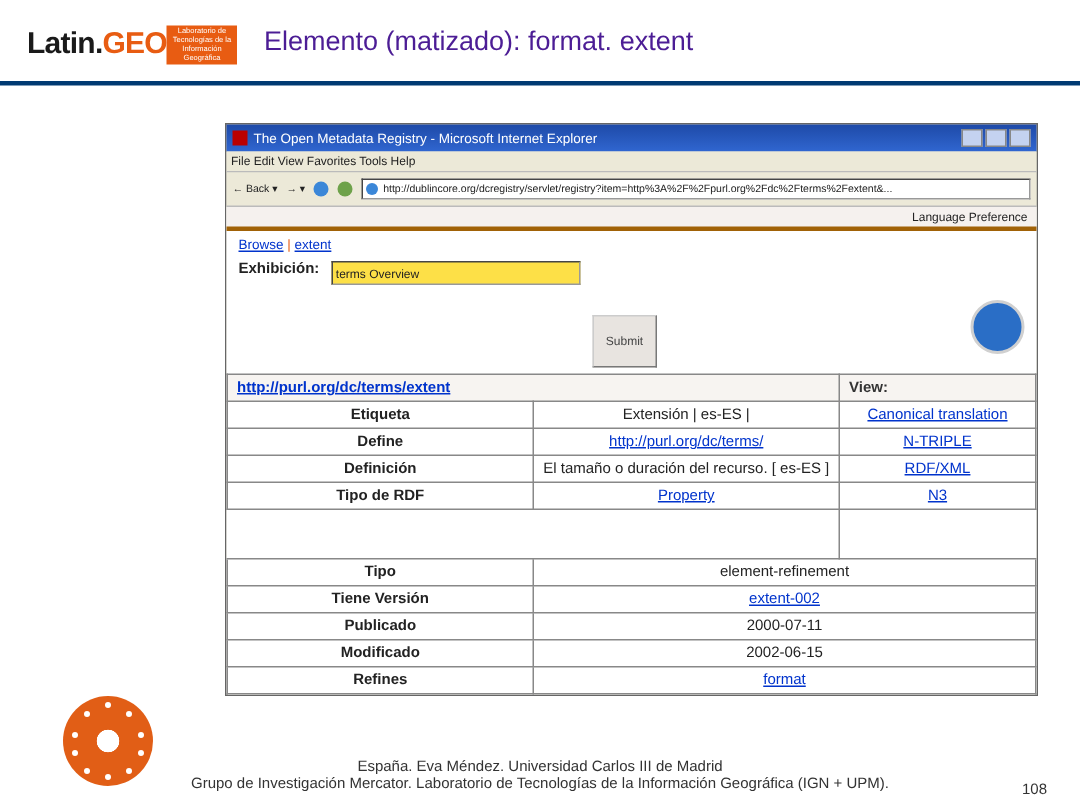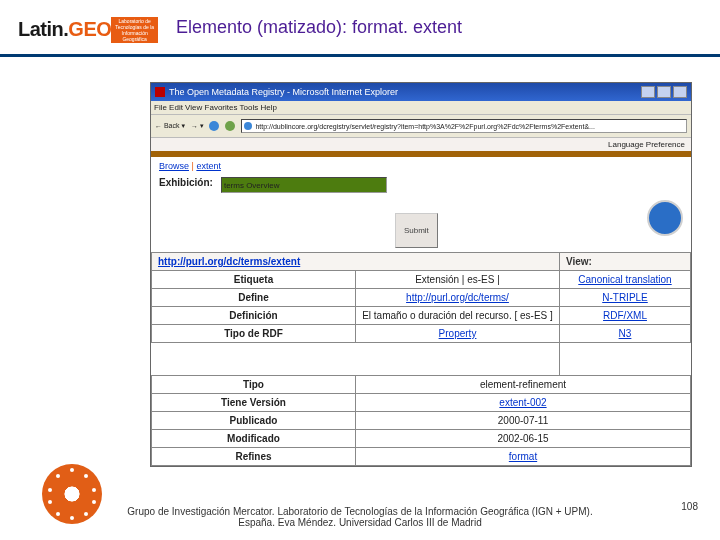--- a/index.html
+++ b/index.html
@@ -53,28 +53,28 @@
     display:flex; align-items:center; gap:6px; padding:2px 4px; height:18px;
     background:#ece9d8; border-bottom:1px solid #bbb; font-size:8px;
   }
   .ie-toolbar .addr {
     flex:1; background:#fff; border:1px inset #999; height:12px; font-size:7px;
     padding:0 2px; overflow:hidden; white-space:nowrap; display:flex; align-items:center;
   }
   .nav-btn{font-size:7px;white-space:nowrap;}
   .globe-ico{width:10px;height:10px;background:#3b87d8;border-radius:50%;}
   .page-area { background:#fff; padding:0; }
-  .lang-pref{font-size:8px;text-align:right;padding:2px 6px;color:#222;background:#f5f1ee;border-bottom:6px solid #a16207;}
+  .lang-pref{font-size:8px;text-align:right;padding:2px 6px;color:#222;background:#f5f1ee;border-bottom:3px solid #a16207;}
   .crumb{font-size:9px;color:#226; padding:4px 8px;}
   .crumb a{color:#0033cc;text-decoration:underline;}
   .crumb .sep{color:#e85c12;}
   .page-h1{font-size:16px;font-weight:bold;color:#222;padding:4px 8px 10px;}
   .exhib-row{display:flex;gap:8px;padding:2px 8px 4px;font-size:10px;}
   .exhib-row label{font-weight:bold;}
-  .exhib-row .sel{border:1px inset #999;background:#4d7c0f;width:160px;height:14px;font-size:8px;padding:0 2px;display:flex;align-items:center;}
+  .exhib-row .sel{border:1px inset #999;background:#fde047;width:160px;height:14px;font-size:8px;padding:0 2px;display:flex;align-items:center;}
   .exhib-row .go{border:1px outset #ccc;background:#e8e4e0;padding:12px 8px;font-size:8px;color:#444;margin-top:36px;}
   .outer-tbl{width:100%;border-collapse:collapse;font-size:10px;table-layout:fixed;}
   .outer-tbl td, .outer-tbl th{border:1px solid #888;padding:3px 6px;vertical-align:top;text-align:left;}
   .outer-tbl th{background:#f2f0ee;font-weight:bold;color:#333;}
   .left-col{width:72px;font-weight:bold;}
   .view-col{width:118px;}
   .link{color:#0033cc;text-decoration:underline;}
   .group-row td{background:#fff;text-align:center;}
   .group-head td, .group-head th{background:#f7f4f1;font-weight:bold;margin-top:20px;}
   .spacer-row td{height:26px;border-left:none;border-right:none;}
@@ -90,21 +90,21 @@
   .sun-logo::before{
     content:''; width:26px;height:26px;border-radius:50%;
     background: radial-gradient(white,white 40%, #e15e16 42%);
   }
   .sun-dots{position:absolute;inset:0;}
   .sun-dots span{position:absolute;width:4px;height:4px;background:#fff;border-radius:50%;}
   .footer{
     position:absolute;bottom:12px;left:0;right:0;text-align:center;
     font-size:10px;color:#333;
   }
-  .slide-num{position:absolute;bottom:28px;right:22px;font-size:10px;color:#333;}
+  .slide-num{position:absolute;bottom:8px;right:22px;font-size:10px;color:#333;}
 </style>
 </head>
 <body>
 
 <div class="slide">
 
   <div class="header">
     <div class="logo-box">
       <div class="logo-text">
         <span class="latin">Latin.</span><span class="geo">GEO</span>
@@ -216,18 +216,18 @@
       <span style="left:42px;top:48px"></span>
         <span style="left:28px;top:52px"></span>
       <span style="left:14px;top:48px"></span>
         <span style="left:6px;top:36px"></span>
       <span style="left:6px;top:24px"></span>
         <span style="left:14px;top:10px"></span>
     </div>
   </div>
 
   <div class="footer">
+    <div>España. Eva Méndez. Universidad Carlos III de Madrid</div>
     <div>Grupo de Investigación Mercator. Laboratorio de Tecnologías de la Información Geográfica (IGN + UPM).</div>
-    <div>España. Eva Méndez. Universidad Carlos III de Madrid</div>
   </div>
   <div class="slide-num">108</div>
 
 </div>
 
 </body></html>

